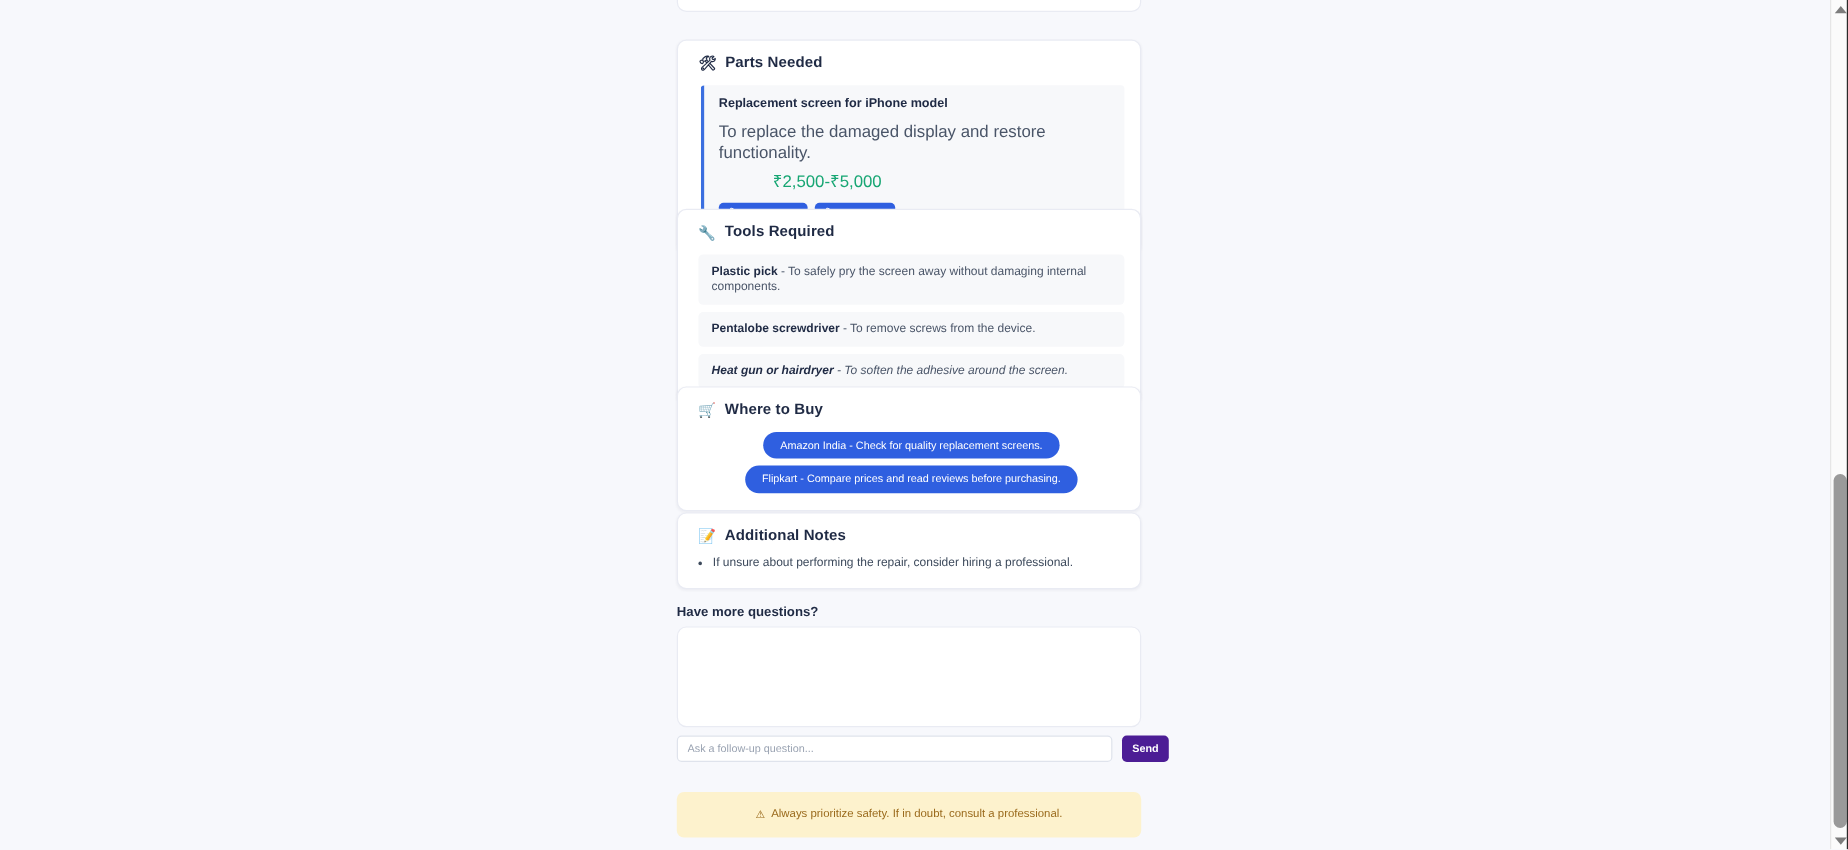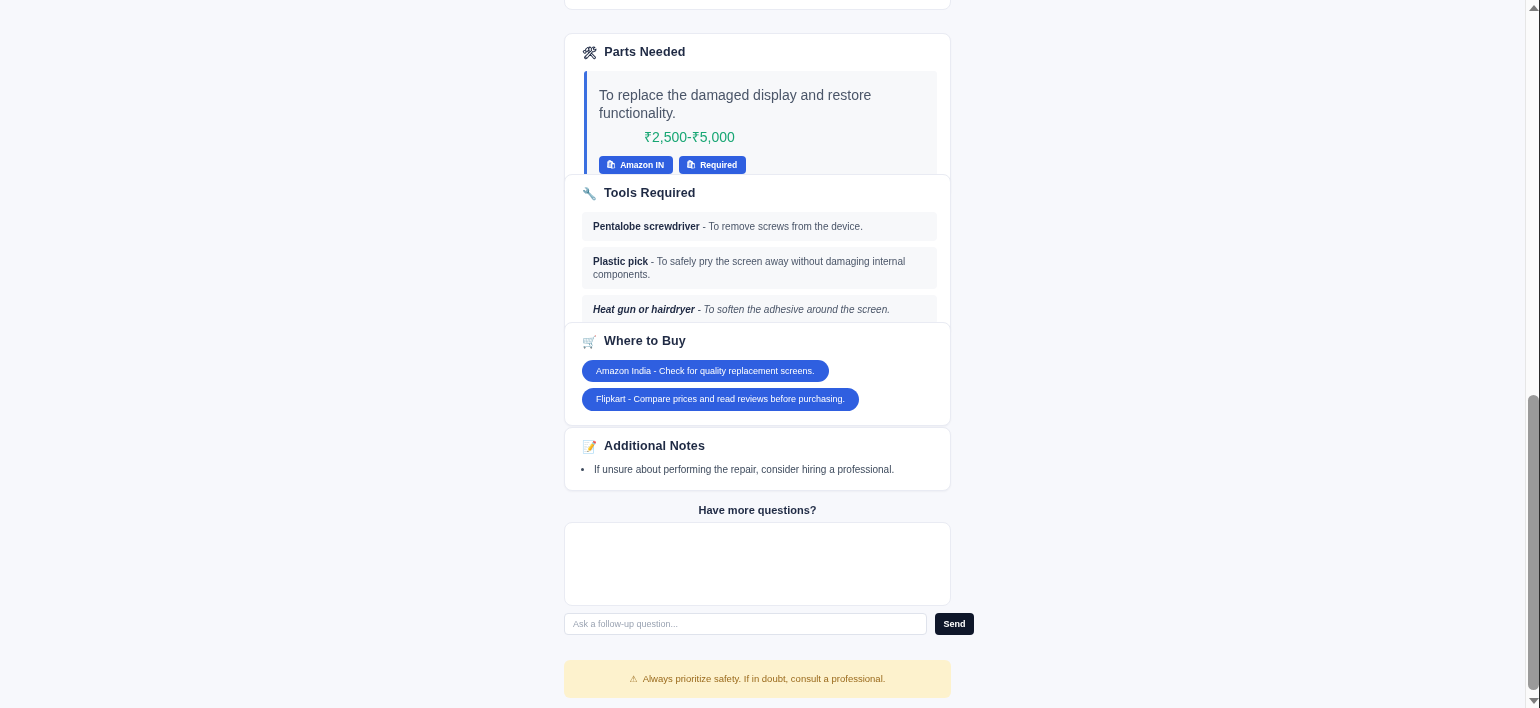--- a/index.html
+++ b/index.html
@@ -137,21 +137,21 @@
   .tool-row b { color: #1f2a44; font-weight: bold; }
 
   
   #where-card {
     position: absolute;
     left: 564px;
     top: 322px;
     width: 387px;
     padding: 11px 13px 14px 17px;
   }
-  .pill-list { display: flex; flex-direction: column; align-items: flex-start; gap: 6px; }
+  .pill-list { display: flex; flex-direction: column; align-items: center; gap: 6px; }
   .pill {
     background: #2f5fe0;
     color: #ffffff;
     font-size: 9px;
     border-radius: 999px;
     padding: 6px 14px;
     line-height: 1.15;
     cursor: pointer;
     white-space: nowrap;
     border: none;
@@ -182,21 +182,20 @@
   
   #followup-heading {
     position: absolute;
     left: 564px;
     top: 503px;
     width: 387px;
     font-size: 11px;
     font-weight: bold;
     color: #1f2a44;
     line-height: 1.3;
-    text-align: center;
   }
   #answer-box {
     position: absolute;
     left: 564px;
     top: 522px;
     width: 387px;
     height: 84px;
     background: #ffffff;
     border: 1px solid #e9ebf3;
     border-radius: 8px;
@@ -219,21 +218,21 @@
     font-size: 9px;
     font-family: inherit;
     color: #1f2a44;
     padding: 0 8px;
     outline: none;
   }
   #ask-input::placeholder { color: #9aa3b2; }
   #send-btn {
     width: 39px;
     height: 22px;
-    background: #0f172a;
+    background: #4c1d95;
     color: #ffffff;
     border: none;
     border-radius: 4px;
     font-size: 9px;
     font-weight: bold;
     font-family: inherit;
     cursor: pointer;
     line-height: 1;
   }
 
@@ -310,20 +309,21 @@
 
   <div class="card-partial"></div>
 
   <section class="card" id="parts-card">
     <h2 class="card-title">
       <span class="ico">🛠</span>
       <span>Parts Needed</span>
     </h2>
 
     <div class="part-item">
+      <div class="part-name">Replacement screen for iPhone model</div>
       <div class="part-desc">To replace the damaged display and restore functionality.</div>
       <div class="part-price">₹2,500-₹5,000</div>
       <div class="buy-row">
         <button class="buy-btn">
           <span class="ico">🛍</span>
           <span>Amazon IN</span>
         </button>
         <button class="buy-btn">
           <span class="ico">🛍</span>
           <span>Required</span>
@@ -332,24 +332,24 @@
     </div>
   </section>
 
   <section class="card" id="tools-card">
     <h2 class="card-title">
       <span class="ico">🔧</span>
       <span>Tools Required</span>
     </h2>
 
     <div class="tool-row">
-      <b>Pentalobe screwdriver</b><span> - To remove screws from the device.</span>
+      <b>Plastic pick</b><span> - To safely pry the screen away without damaging internal components.</span>
     </div>
     <div class="tool-row">
-      <b>Plastic pick</b><span> - To safely pry the screen away without damaging internal components.</span>
+      <b>Pentalobe screwdriver</b><span> - To remove screws from the device.</span>
     </div>
     <div class="tool-row">
       <b>Heat gun or hairdryer</b><span> - To soften the adhesive around the screen.</span>
     </div>
   </section>
 
   <section class="card" id="where-card">
     <h2 class="card-title">
       <span class="ico">🛒</span>
       <span>Where to Buy</span>

